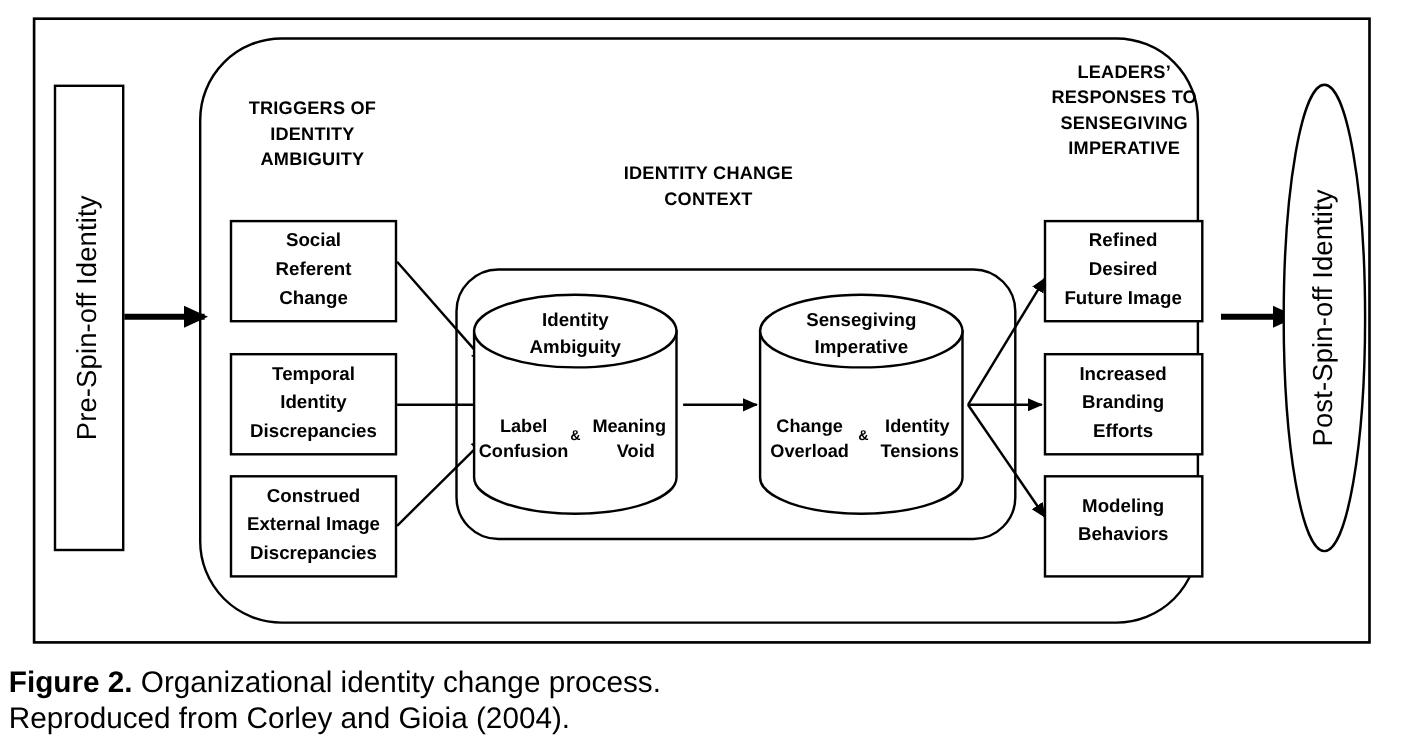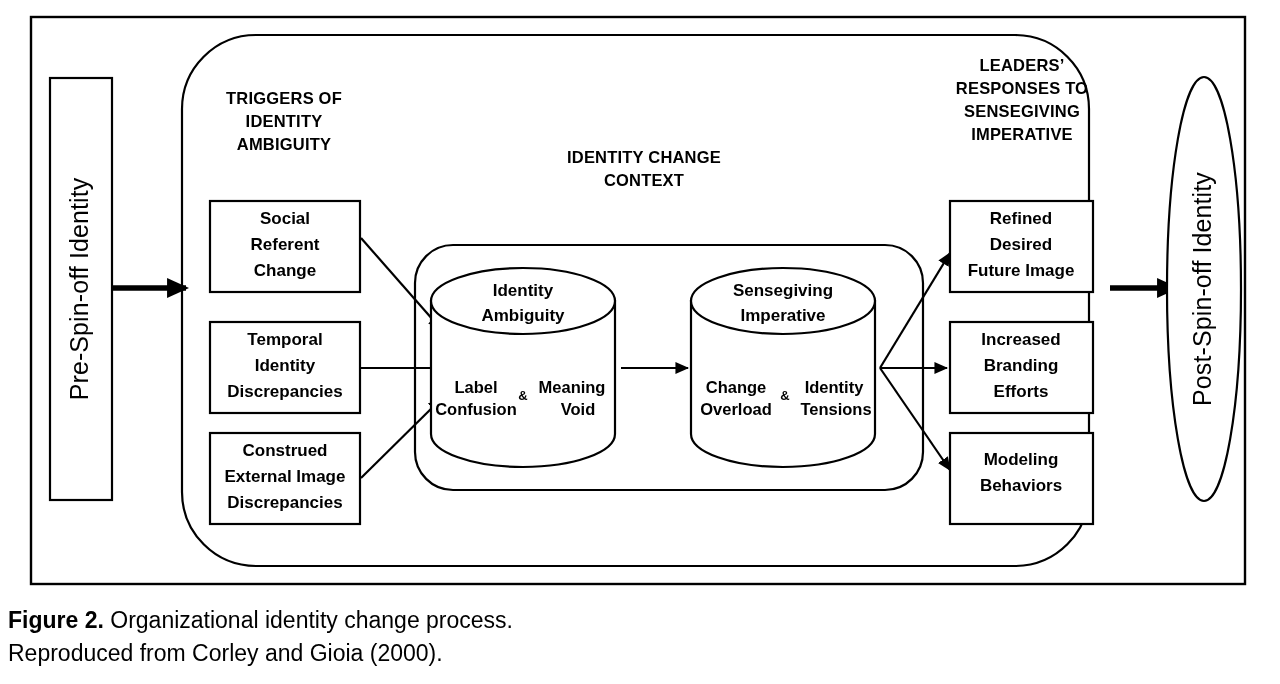--- a/index.html
+++ b/index.html
@@ -79,21 +79,21 @@
     font-size: 25px;
     font-weight: normal;
     letter-spacing: 0.1px;
   }
   .caption {
     position: absolute;
     left: 8px;
     top: 604px;
     width: 1000px;
     font-family: "Liberation Sans", sans-serif;
-    font-size: 23px;
+    font-size: 27px;
     line-height: 33px;
     color: #000000;
   }
   .caption b {
     font-weight: bold;
   }
 </style>
 </head>
 <body>
 
@@ -222,16 +222,16 @@
       <ellipse class="shape-box" cx="1204" cy="289" rx="37" ry="212"></ellipse>
       <text class="vert-label" x="1204" y="289" text-anchor="middle" dominant-baseline="middle" transform="rotate(-90 1204 289)">Post-Spin-off Identity</text>
     </g>
 
   </svg>
 
   <div class="caption">
     <div>
       <b>Figure 2.</b><span> Organizational identity change process.</span>
     </div>
-    <div>Reproduced from Corley and Gioia (2000).</div>
+    <div>Reproduced from Corley and Gioia (2004).</div>
   </div>
 
 </div>
 
 </body></html>

